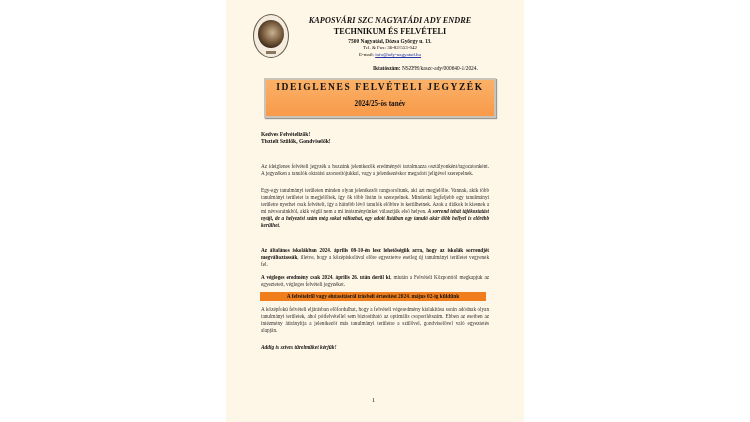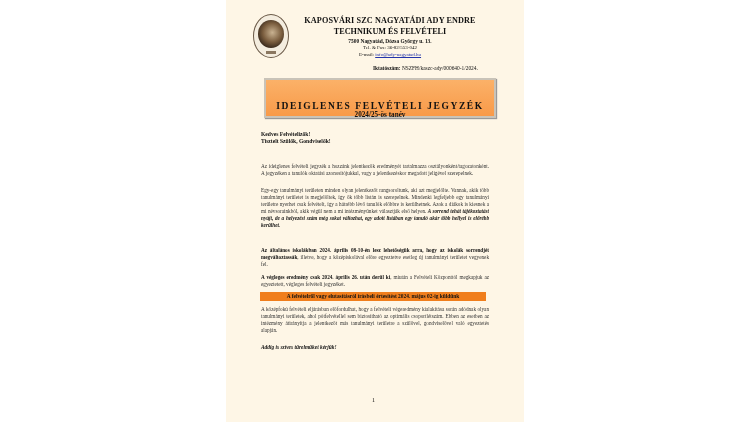--- a/index.html
+++ b/index.html
@@ -15,36 +15,36 @@
     position: absolute; left: 253px; top: 14px; width: 36px; height: 44px;
     border-radius: 50%; background: #f4eddf; border: 1.5px solid #6b5a48;
     box-sizing: border-box; overflow: hidden;
   }
   .logo .inner {
     position: absolute; left: 4px; top: 5px; width: 26px; height: 28px; border-radius: 50%;
     background: radial-gradient(circle at 55% 45%, #c9b291 0%, #7a5d3e 45%, #2d2016 80%);
   }
   .logo .tag { position:absolute; left:12px; bottom:3px; width:10px; height:3px; background:#8a7760; }
   .hdr { position: absolute; left: 290px; width: 200px; text-align: center; font-weight: bold; }
-  .h1 { top: 16px; font-size: 8.2px; letter-spacing: 0.1px; }
+  .h1 { top: 16px; font-size: 8.2px; letter-spacing: 0.1px; font-style: italic; }
   .h2 { top: 27px; font-size: 8.2px; }
   .h3 { top: 38px; font-size: 5.4px; }
   .h4 { top: 45px; font-size: 5px; font-weight: normal; }
   .h5 { top: 52px; font-size: 5px; font-weight: normal; }
   .h5 a { color: #2233aa; text-decoration: underline; }
   .iktat { position: absolute; left: 373px; top: 65px; font-size: 5.4px; white-space: nowrap; }
   .iktat b { font-weight: bold; }
   .banner {
     position: absolute; left: 264px; top: 78px; width: 232px; height: 40px;
     background: linear-gradient(#fbb168, #f89a49);
     border: 2px solid #c9c3b8; box-sizing: border-box; box-shadow: 1px 1px 1px #999;
     text-align: center;
   }
-  .banner .t1 { margin-top: 21px; font-size: 9.5px; font-weight: bold; letter-spacing: 1.6px; }
-  .banner .t2 { margin-top: 0; font-size: 7.2px; font-weight: bold; }
+  .banner .t1 { margin-top: 2px; font-size: 9.5px; font-weight: bold; letter-spacing: 1.6px; }
+  .banner .t2 { margin-top: 8px; font-size: 7.2px; font-weight: bold; }
   .greet { position: absolute; left: 261px; font-size: 5.6px; font-weight: bold; }
   .para {
     position: absolute; left: 261px; width: 228px; font-size: 5.2px; line-height: 7px;
     text-align: justify; color: #333;
   }
   .para b { color: #111; }
   .para i.b { font-weight: bold; font-style: italic; color: #111; }
   .strip {
     position: absolute; left: 260px; top: 292px; width: 226px; height: 9px;
     background: #f07e1c; text-align: center; font-size: 5.4px; line-height: 9px; font-weight: bold; color: #111;

